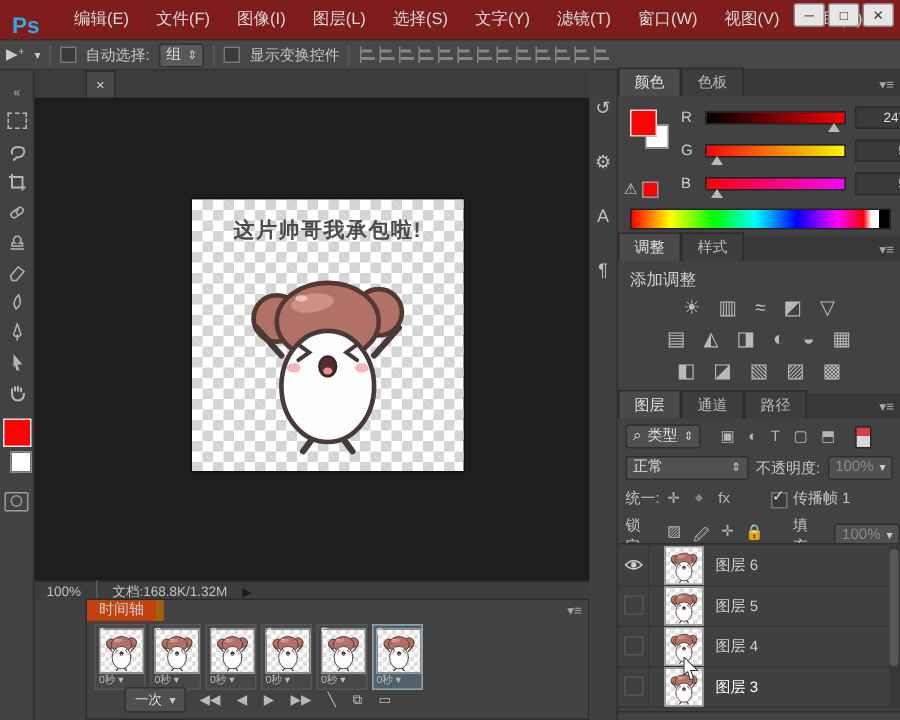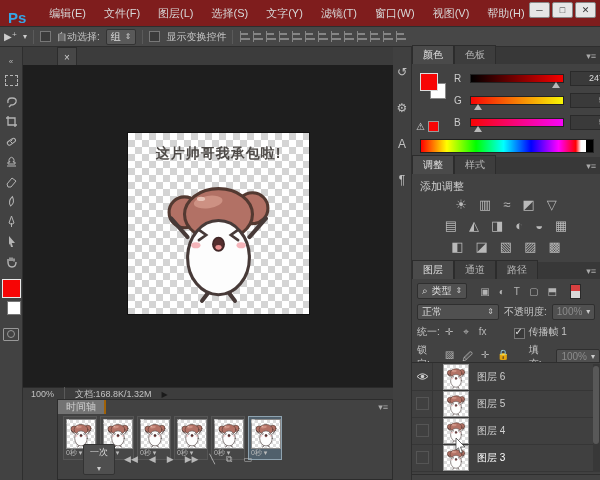--- a/index.html
+++ b/index.html
@@ -52,36 +52,36 @@
   #canvas-caption{position:absolute;left:0;top:12px;width:100%;text-align:center;color:#4e4a47;
       font-size:14px;font-weight:bold;letter-spacing:1px;}
   #canvas-char{position:absolute;left:28px;top:34px;width:125px;height:138px;}
   
   #statusbar{left:23px;top:387px;width:370px;height:12px;background:#3d3d3d;border-top:1px solid #2a2a2a;
              display:flex;align-items:center;gap:10px;font-size:9px;color:#c2c2c2;}
   #status-zoom{margin-left:8px;}
   #status-arrow{color:#1a1a1a;font-size:8px;}
   
   #timeline{left:57px;top:399px;width:336px;height:81px;background:#424242;border:1px solid #2c2c2c;box-sizing:border-box;}
-  #tl-tab{position:absolute;left:0;top:0;height:14px;background:#737373;padding:0 8px;line-height:14px;
-          font-size:10px;color:#d0d0d0;border-right:2px solid #a16207;}
+  #tl-tab{position:absolute;left:0;top:0;height:14px;background:#c2410c;padding:0 8px;line-height:14px;
+          font-size:10px;color:#d0d0d0;border-right:5px solid #a16207;}
   #tl-menu{position:absolute;right:4px;top:2px;color:#aaa;font-size:9px;}
   #tl-frames{position:absolute;left:5px;top:16px;display:flex;gap:3px;}
   .frame{width:34px;height:44px;border:1px solid #565656;background:#474747;position:relative;box-sizing:border-box;}
   .frame.selected{background:#50606c;border-color:#8fa3b0;}
   .frame-num{position:absolute;left:2px;top:0;font-size:8px;color:#e8e8e8;z-index:2;}
   .frame-thumb{position:absolute;left:2px;top:2px;width:28px;height:28px;background:#fff;
       background-image:linear-gradient(45deg,#ddd 25%,transparent 25%,transparent 75%,#ddd 75%),
                        linear-gradient(45deg,#ddd 25%,#fff 25%,#fff 75%,#ddd 75%);
       background-size:6px 6px;background-position:0 0,3px 3px;border:1px solid #888;}
   .frame-thumb svg{width:100%;height:100%;}
   .frame-delay{position:absolute;left:2px;bottom:1px;font-size:7px;color:#bbb;}
   #tl-controls{position:absolute;left:25px;bottom:4px;display:flex;align-items:center;gap:9px;}
   #loop-btn{background:#4f4f4f;border:1px solid #333;border-radius:2px;padding:1px 6px;font-size:9px;color:#ddd;
-            display:flex;gap:5px;align-items:center;flex-direction:column;}
+            display:flex;gap:5px;align-items:center;}
   .tl-btn{color:#b8b8b8;font-size:9px;}
   
   #panel-strip{left:393px;top:47px;width:19px;height:433px;background:#404040;border-right:1px solid #2e2e2e;
                display:flex;flex-direction:column;align-items:center;padding-top:18px;gap:22px;box-sizing:border-box;}
   .strip-icon{color:#c0c0c0;font-size:12px;}
   #panels{left:412px;top:47px;width:188px;height:433px;background:#424242;}
   .panel-tabs{height:17px;background:#383838;display:flex;align-items:flex-end;position:relative;}
   .ptab{padding:2px 10px;font-size:10px;color:#b8b8b8;background:#3d3d3d;border:1px solid #2c2c2c;border-bottom:none;}
   .ptab.active{background:#4a4a4a;color:#e0e0e0;}
   .panel-menu{position:absolute;right:4px;top:4px;color:#aaa;font-size:9px;}
@@ -156,20 +156,21 @@
     </g>
   </defs>
 </svg>
 
 <div class="abs" id="menubar">
   <span id="ps-logo">Ps</span>
   <div style="display:flex">
 
   <span class="menu-item">编辑(E)</span>
       <span class="menu-item">文件(F)</span>
+      <span class="menu-item">图像(I)</span>
       <span class="menu-item">图层(L)</span>
       <span class="menu-item">选择(S)</span>
       <span class="menu-item">文字(Y)</span>
       <span class="menu-item">滤镜(T)</span>
       <span class="menu-item">窗口(W)</span>
       <span class="menu-item">视图(V)</span>
       <span class="menu-item">帮助(H)</span>
     </div>
   <div id="win-controls">
 

